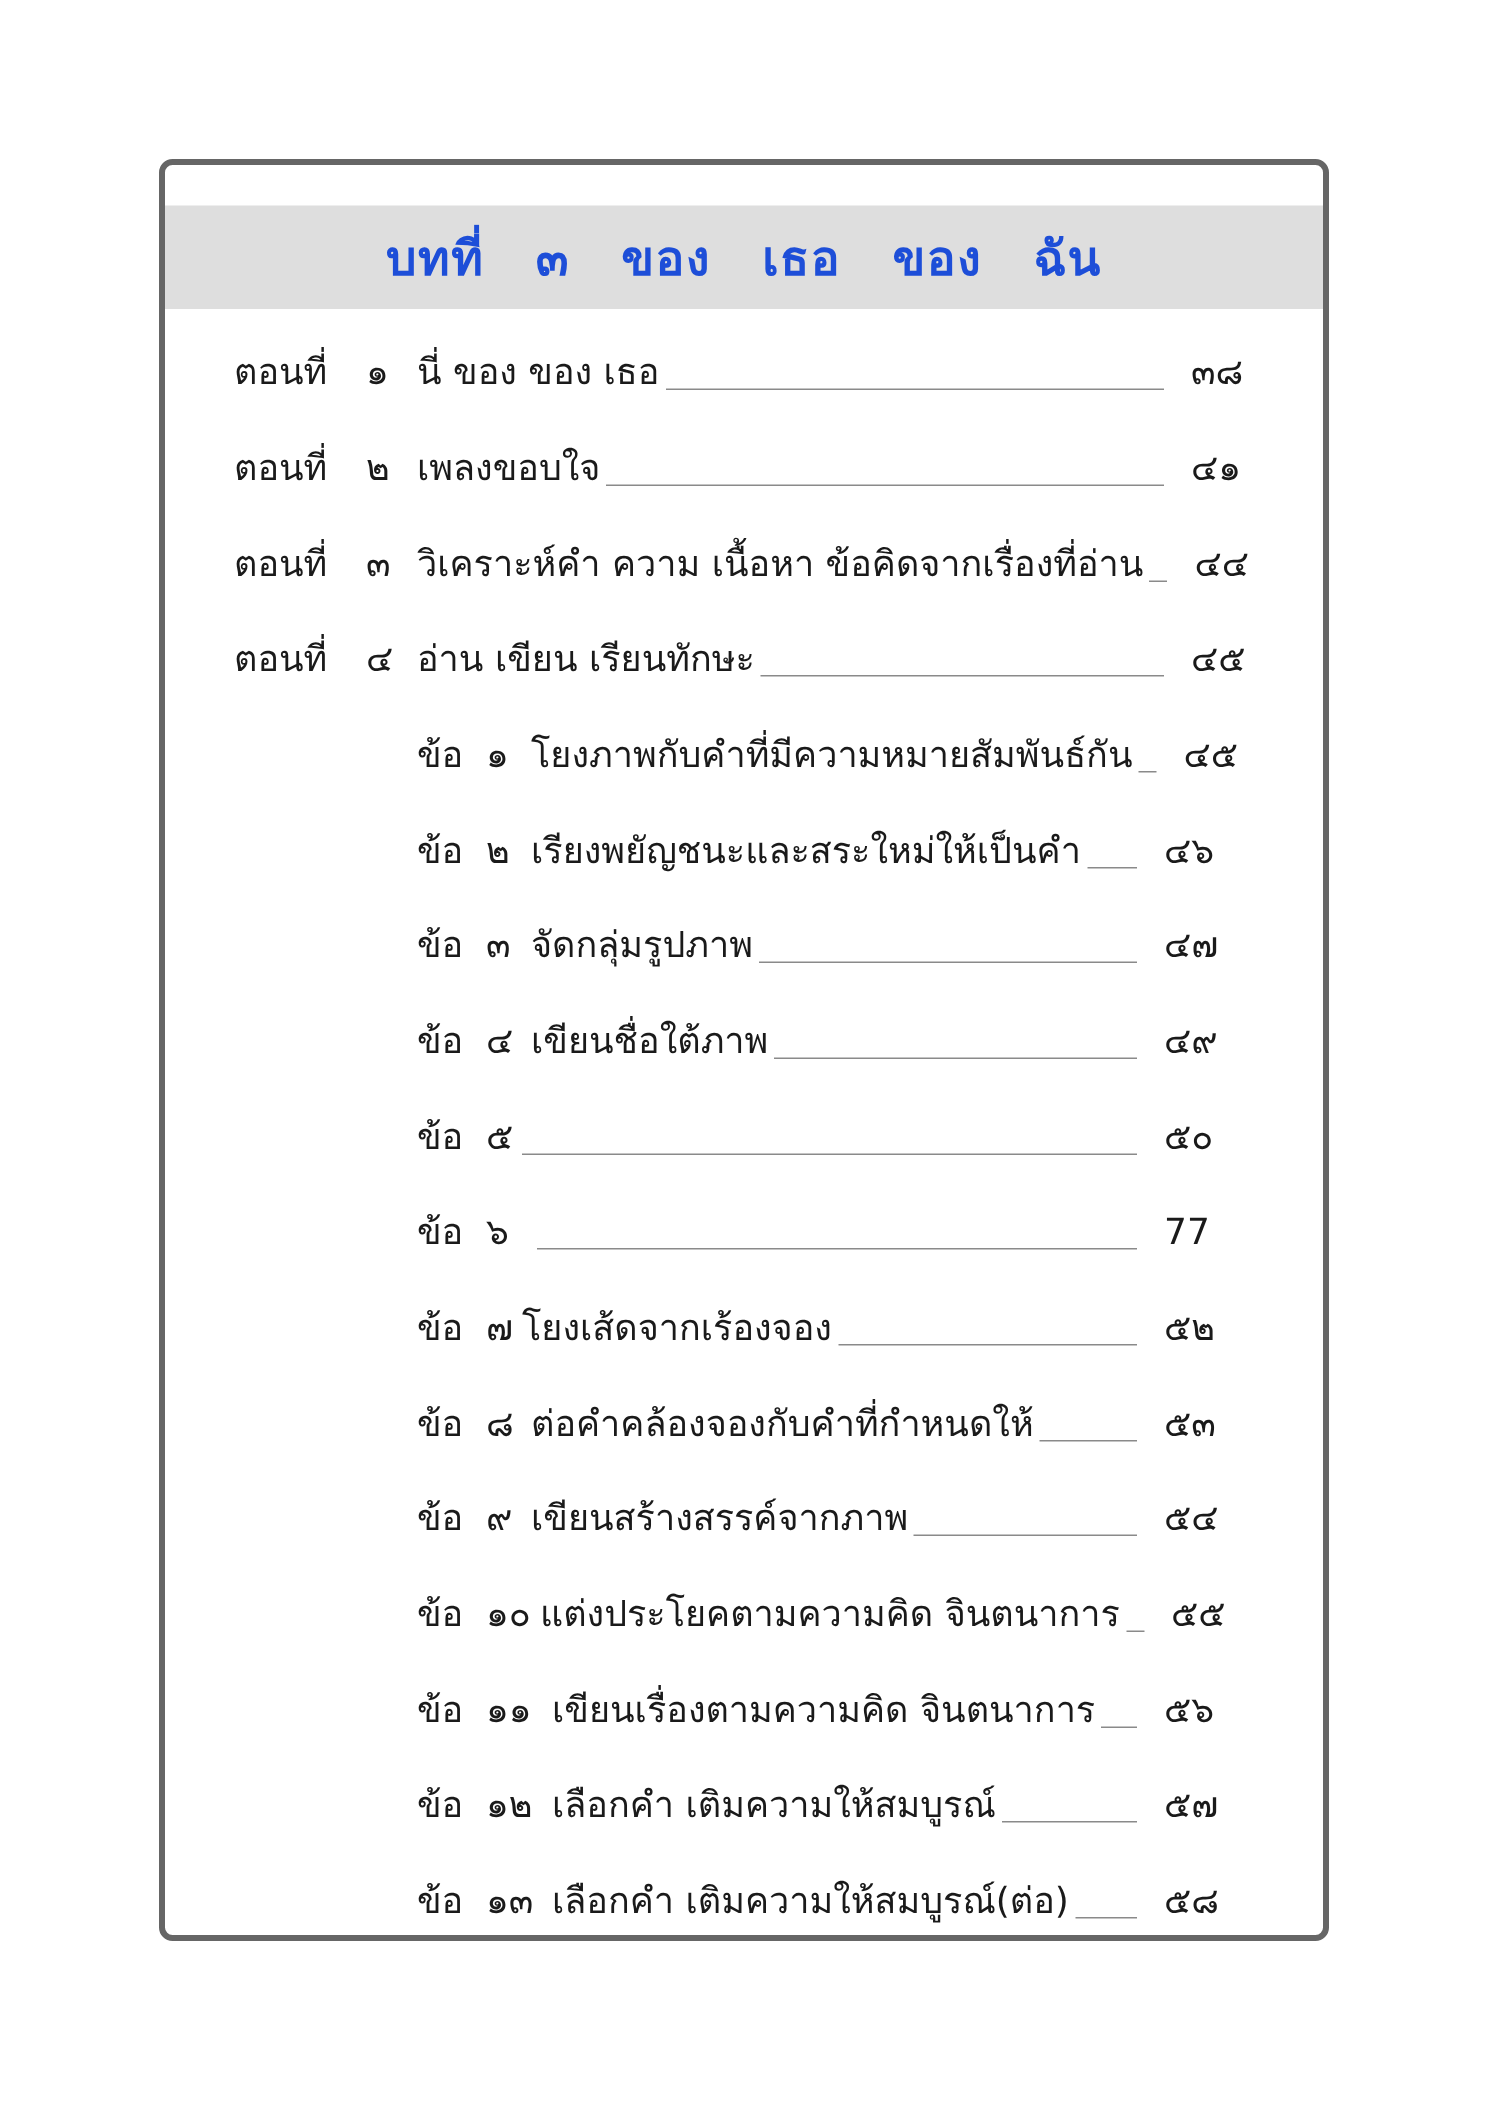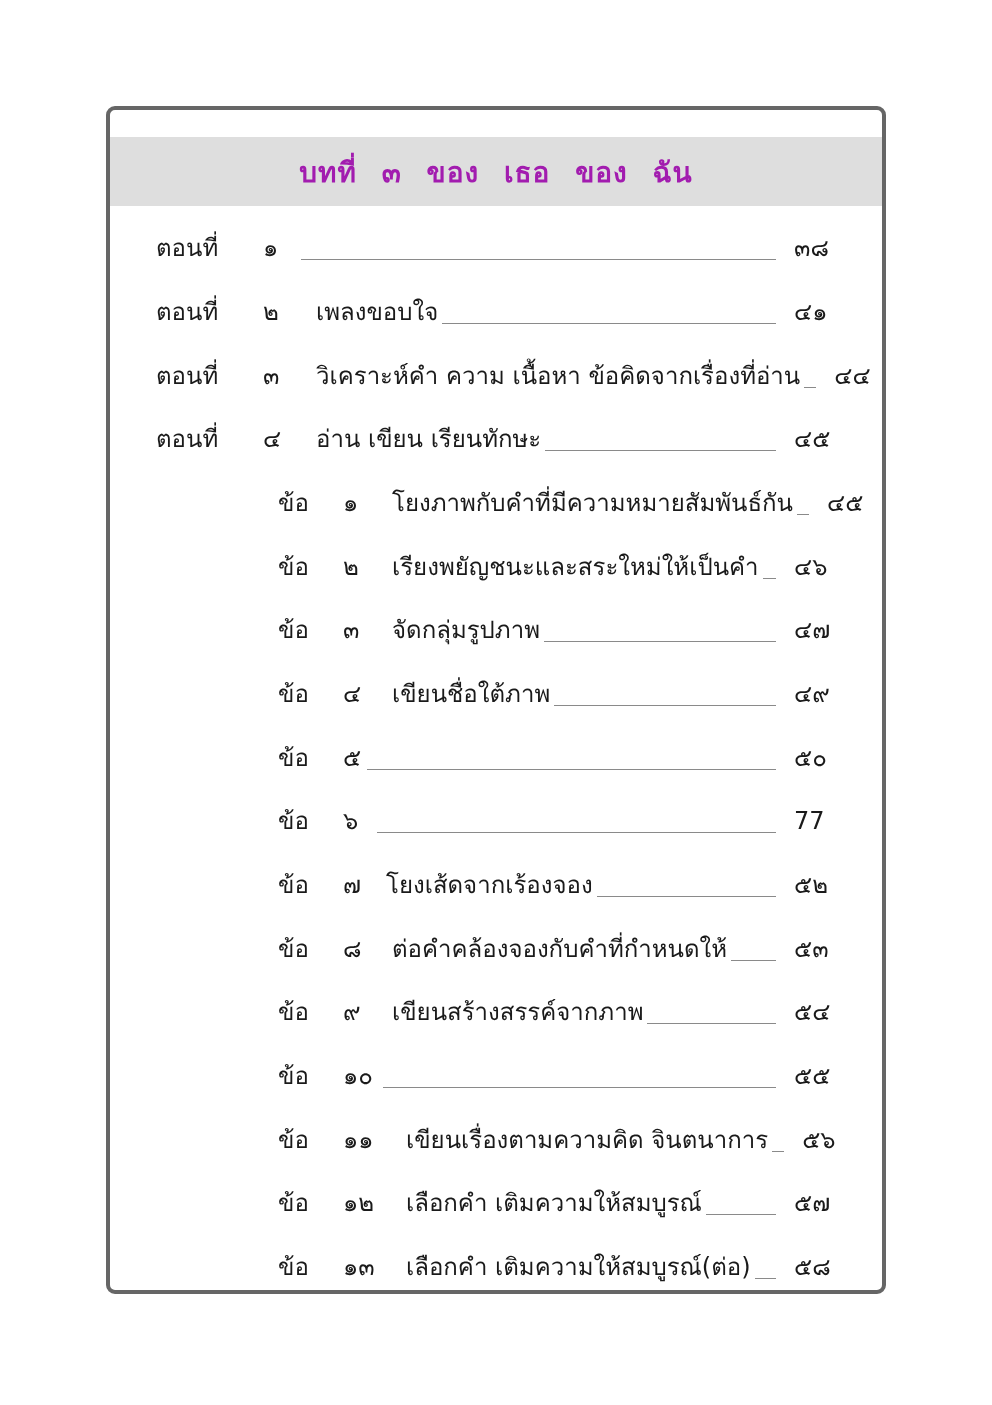--- a/index.html
+++ b/index.html
@@ -31,24 +31,25 @@
       right: 0;
       top: 27px;
       height: 69px;
       background: #dedede;
       display: flex;
       align-items: center;
       justify-content: center;
     }
     .chapter-title {
       font-weight: bold;
-      font-size: 28px;
+      font-size: 32px;
       letter-spacing: 1px;
       word-spacing: 14px;
-      color: #a21caf;
+      color: #1d4ed8;
+      font-family: Liberation Mono, monospace;
     }
     .toc-list {
       position: absolute;
       left: 0;
       right: 0;
       top: 118px;
     }
     .toc-row {
       position: absolute;
       left: 0;
@@ -56,21 +57,20 @@
       height: 40px;
       display: flex;
       align-items: flex-end;
       font-size: 24px;
       line-height: 40px;
     }
     .row-lead {
       display: flex;
       align-items: flex-end;
       white-space: nowrap;
-      gap: 19px;
     }
     .section-label {
       display: inline-block;
       width: 88px;
     }
     .section-num {
       display: inline-block;
       width: 34px;
     }
     .item-label {
@@ -93,37 +93,38 @@
       margin: 0 18px 8px 4px;
       min-width: 12px;
       height: 0;
     }
     .page-num {
       width: 42px;
       text-align: left;
       white-space: nowrap;
     }
     .lvl-1 { padding-left: 46px; padding-right: 46px; }
-    .lvl-2 { padding-left: 168px; padding-right: 46px; }
+    .lvl-2 { padding-left: 168px; padding-right: 64px; }
   </style>
 </head>
 <body>
 
 <div class="frame">
 
   <div class="chapter-band">
     <span class="chapter-title">บทที่  ๓  ของ  เธอ  ของ  ฉัน</span>
   </div>
 
   <div class="toc-list">
 
     <div class="toc-row lvl-1" style="top:0px;">
       <span class="row-lead">
         <span class="section-label">ตอนที่</span>
         <span class="section-num">๑</span>
+        <span class="entry-title">นี่ ของ ของ เธอ</span>
       </span>
       <span class="leader"></span>
       <span class="page-num">๓๘</span>
     </div>
 
     <div class="toc-row lvl-1" style="top:64px;">
       <span class="row-lead">
         <span class="section-label">ตอนที่</span>
         <span class="section-num">๒</span>
         <span class="entry-title">เพลงขอบใจ</span>
@@ -237,20 +238,21 @@
         <span class="entry-title">เขียนสร้างสรรค์จากภาพ</span>
       </span>
       <span class="leader"></span>
       <span class="page-num">๕๔</span>
     </div>
 
     <div class="toc-row lvl-2" style="top:828px;">
       <span class="row-lead">
         <span class="item-label">ข้อ</span>
         <span class="item-num" style="width:36px;">๑๐</span>
+        <span class="entry-title">แต่งประโยคตามความคิด จินตนาการ</span>
       </span>
       <span class="leader"></span>
       <span class="page-num">๕๕</span>
     </div>
 
     <div class="toc-row lvl-2" style="top:892px;">
       <span class="row-lead">
         <span class="item-label">ข้อ</span>
         <span class="item-num wide">๑๑</span>
         <span class="entry-title">เขียนเรื่องตามความคิด  จินตนาการ</span>

